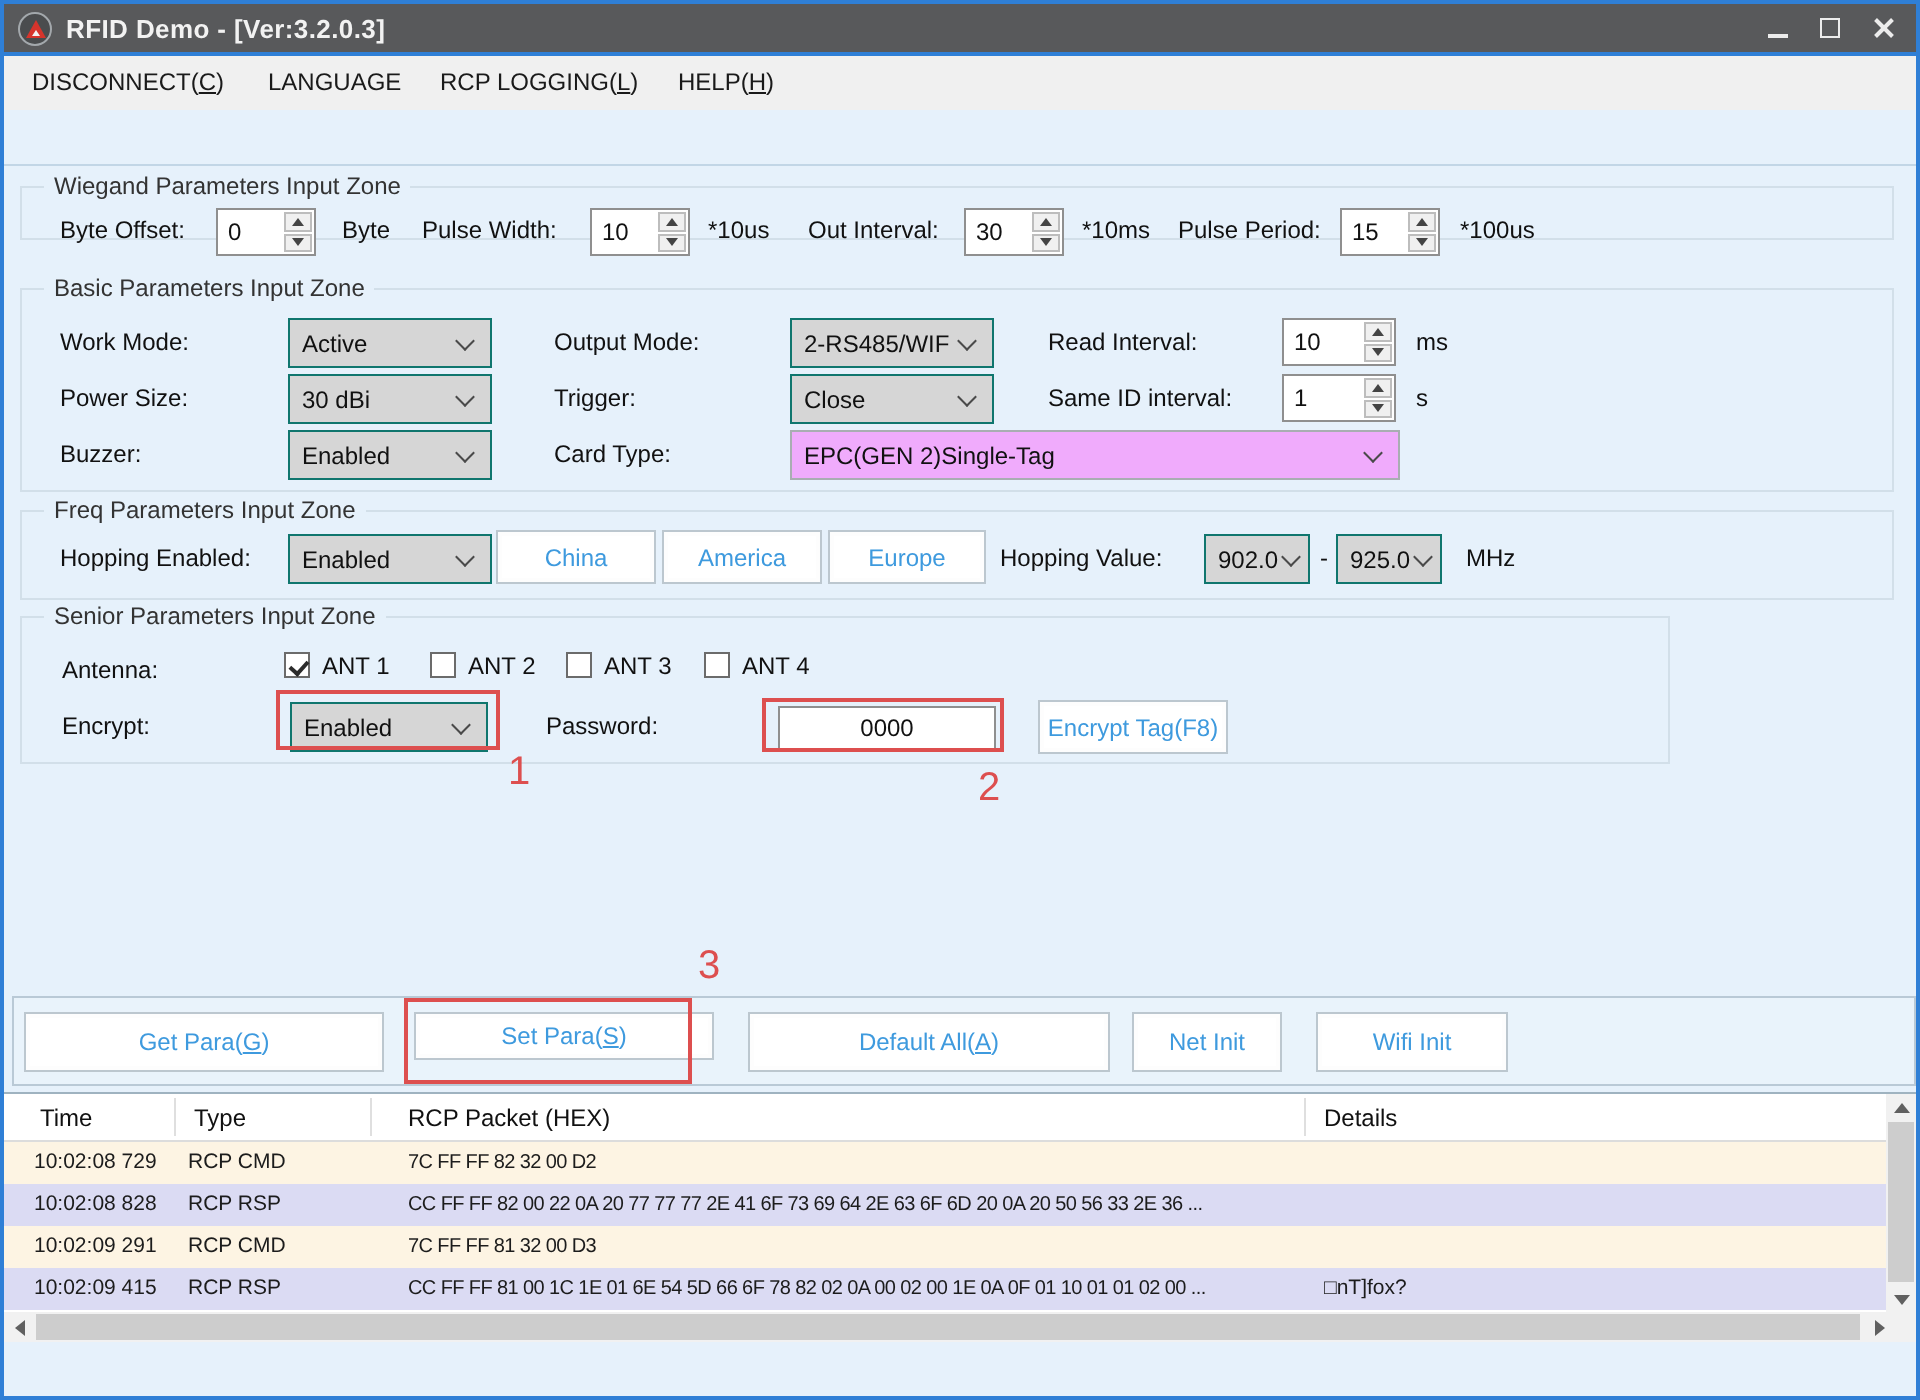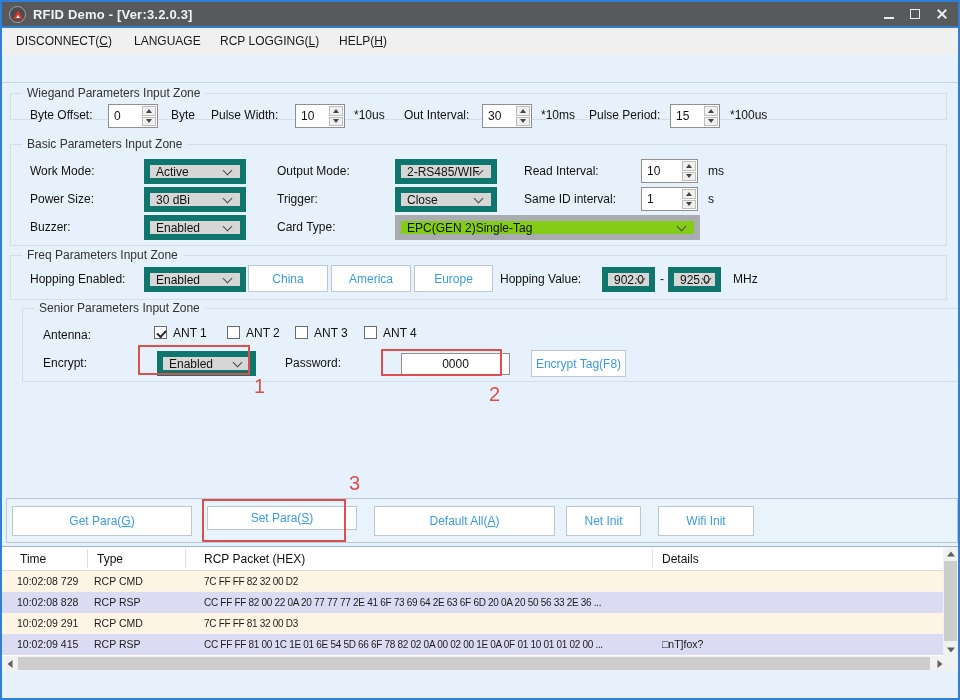--- a/index.html
+++ b/index.html
@@ -33,22 +33,22 @@
   .tabstrip { position:absolute; left:0; right:0; top:53px; height:27px; background:#f0f0f0; }
   .tab { position:absolute; top:2px; height:24px; background:#f2f2f2; border:1px solid #bcbcbc;
     display:flex; align-items:center; justify-content:center; font-size:12px; color:#222; white-space:nowrap; }
   .tab.active { top:0; height:27px; background:#fff; border-bottom:none; z-index:3; }
   
   .main { position:absolute; left:0; right:0; top:80px; height:464px; background:#e6f1fb; border-top:1px solid #c2d6e6; }
   .group { position:absolute; border:1px solid #d2dfe9; }
   .gtitle { position:absolute; top:-8px; left:11px; background:#e6f1fb; padding:0 5px; font-size:12px; color:#333; line-height:15px; white-space:nowrap; }
   .lbl { position:absolute; font-size:12px; color:#111; height:17px; line-height:17px; white-space:nowrap; }
   
-  .dd { position:absolute; height:25px; background:#d6d6d6; border:6px solid #0f766e; }
-  .dd.white { background:#84cc16; border-color:#a9adb2; }
+  .dd { position:absolute; height:25px; background:#d6d6d6; border:1px solid #0f766e; }
+  .dd.white { background:#f0abfc; border-color:#a9adb2; }
   .dd .dd-text { position:absolute; left:6px; top:50%; transform:translateY(-50%); font-size:12px; color:#111; white-space:nowrap; }
   .chev { position:absolute; right:9px; top:50%; margin-top:-5px; width:7px; height:7px;
     border-right:1.5px solid #4a4a4a; border-bottom:1.5px solid #4a4a4a; transform:rotate(45deg); }
   
   .spinbox { position:absolute; height:24px; background:#fff; border:1px solid #8f8f8f; }
   .spin-val { position:absolute; left:5px; top:0; bottom:0; display:flex; align-items:center; font-size:12px; color:#111; }
   .spin-btns { position:absolute; right:1px; top:1px; bottom:1px; width:14px; display:flex; flex-direction:column; gap:1px; }
   .sb { flex:1; background:#f0f0f0; border:1px solid #bdbdbd; position:relative; }
   .sb::after { content:""; position:absolute; left:50%; top:50%; transform:translate(-50%,-50%);
     border-left:3px solid transparent; border-right:3px solid transparent; }
@@ -254,21 +254,21 @@
           <span class="chev" style="right:5px"></span>
         </div>
       <div class="lbl" style="left:649px;top:15px">-</div>
       <div class="dd" style="left:657px;top:11px;width:53px">
           <span class="dd-text">925.0</span>
           <span class="chev" style="right:5px"></span>
         </div>
       <div class="lbl" style="left:722px;top:15px">MHz</div>
     </div>
 
-    <div class="group" style="left:20px;top:225px;width:937px;height:74px">
+    <div class="group" style="left:8px;top:225px;width:825px;height:74px">
       <div class="gtitle">Senior Parameters Input Zone</div>
       <div class="lbl" style="left:20px;top:18px">Antenna:</div>
       <span class="cbox checked" style="left:131px;top:17px"></span>
       <span class="cb-label" style="left:150px;top:17px">ANT 1</span>
       <span class="cbox" style="left:204px;top:17px"></span>
       <span class="cb-label" style="left:223px;top:17px">ANT 2</span>
       <span class="cbox" style="left:272px;top:17px"></span>
       <span class="cb-label" style="left:291px;top:17px">ANT 3</span>
       <span class="cbox" style="left:341px;top:17px"></span>
       <span class="cb-label" style="left:360px;top:17px">ANT 4</span>

